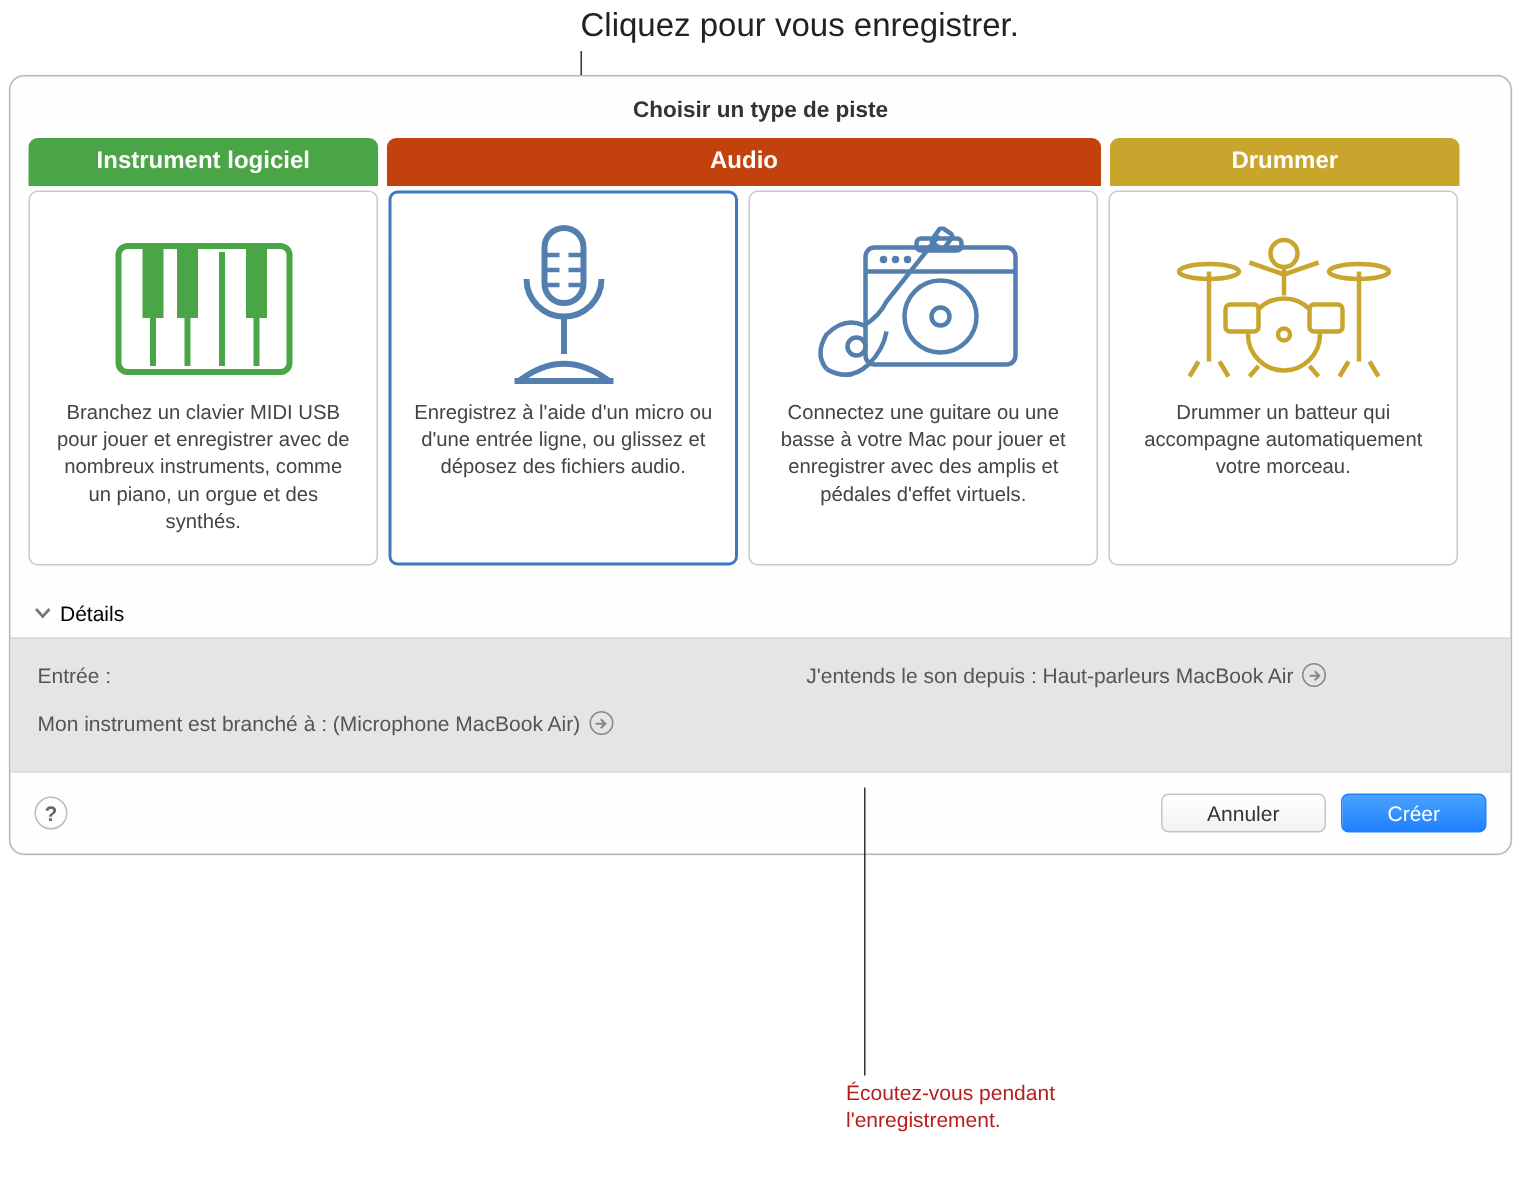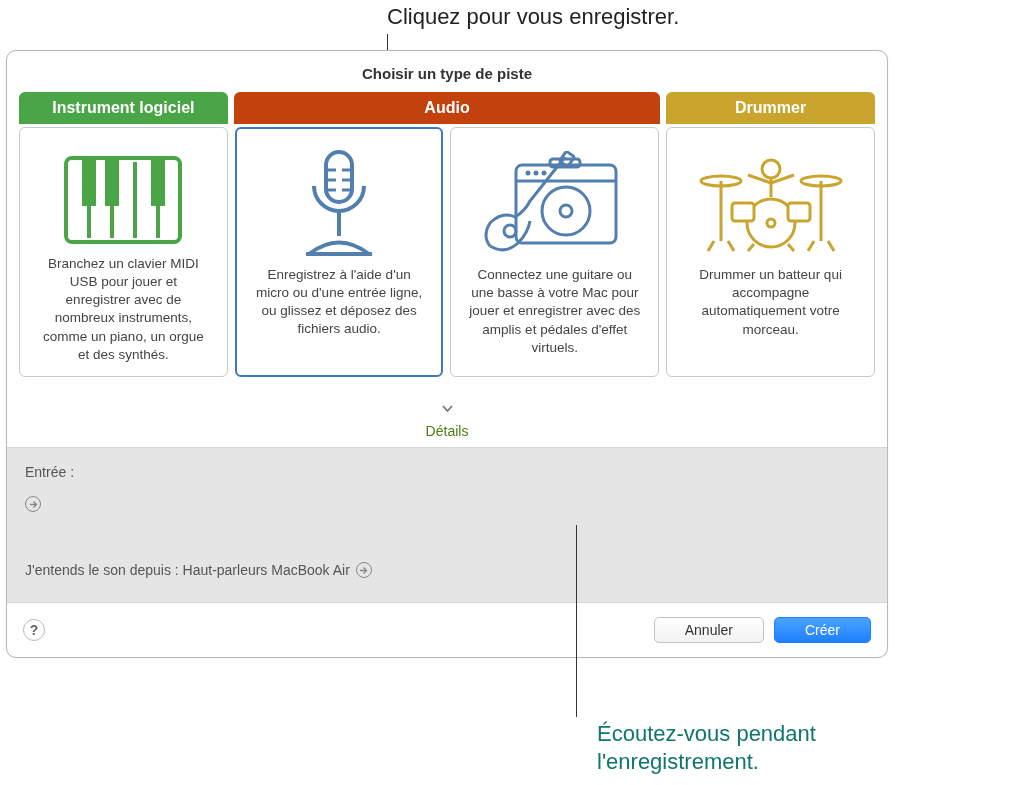--- a/index.html
+++ b/index.html
@@ -26,39 +26,39 @@
     position: absolute;
     top: 34px;
     left: 387px;
     width: 1px;
     height: 125px;
     background: #333;
   }
   .callout-bottom {
     position: absolute;
     top: 720px;
-    left: 597px;
-    font-size: 22px;
-    color: #0f766e;
+    left: 564px;
+    font-size: 14px;
+    color: #b91c1c;
     line-height: 1.25;
   }
   .callout-line-bottom {
     position: absolute;
     top: 525px;
     left: 576px;
     width: 1px;
     height: 192px;
     background: #333;
   }
 
   .window {
     position: absolute;
     top: 50px;
     left: 6px;
-    width: 882px;
+    width: 1002px;
     border: 1px solid #b8b8b8;
     border-radius: 10px;
     background: #fefefe;
     overflow: hidden;
     box-shadow: 0 0 0 0.5px rgba(0,0,0,0.05);
   }
 
   .dialog-title {
     text-align: center;
     padding: 14px 0 10px;
@@ -121,33 +121,31 @@
     color: #444;
     line-height: 1.35;
   }
 
   .details-toggle {
     display: flex;
     align-items: center;
     gap: 6px;
     padding: 24px 16px 8px 16px;
     font-size: 14px;
-    color: #4d7c0f;
+    color: #000000;
     cursor: pointer;
-    flex-direction: column;
   }
 
   .details-panel {
     background: #e5e5e5;
     border-top: 1px solid #d6d6d6;
     border-bottom: 1px solid #d6d6d6;
     padding: 16px 7px 24px 18px;
     display: flex;
     gap: 50px;
-    flex-direction: column;
   }
   .panel-col {
     flex: 1;
     display: flex;
     flex-direction: column;
     gap: 16px;
   }
   .panel-label {
     font-size: 14px;
     color: #555;
@@ -370,20 +368,21 @@
           <path d="M1 3 L5.5 8 L10 3" fill="none" stroke="#777" stroke-width="1.8"></path>
         </svg>
     </span>
     <span>Détails</span>
   </div>
 
   <div class="details-panel">
     <div class="panel-col">
       <div class="panel-label">Entrée :</div>
       <div class="device-line">
+        <span>Mon instrument est branché à : (Microphone MacBook Air)</span>
         <span class="arrow-circle">
           <svg width="9" height="9" viewBox="0 0 9 9">
               <path d="M1 4.5 L7 4.5 M4.5 1.5 L7.5 4.5 L4.5 7.5" fill="none" stroke="#888" stroke-width="1.4"></path>
             </svg>
         </span>
       </div>
     </div>
 
     <div class="panel-col">
       <div class="device-line">

